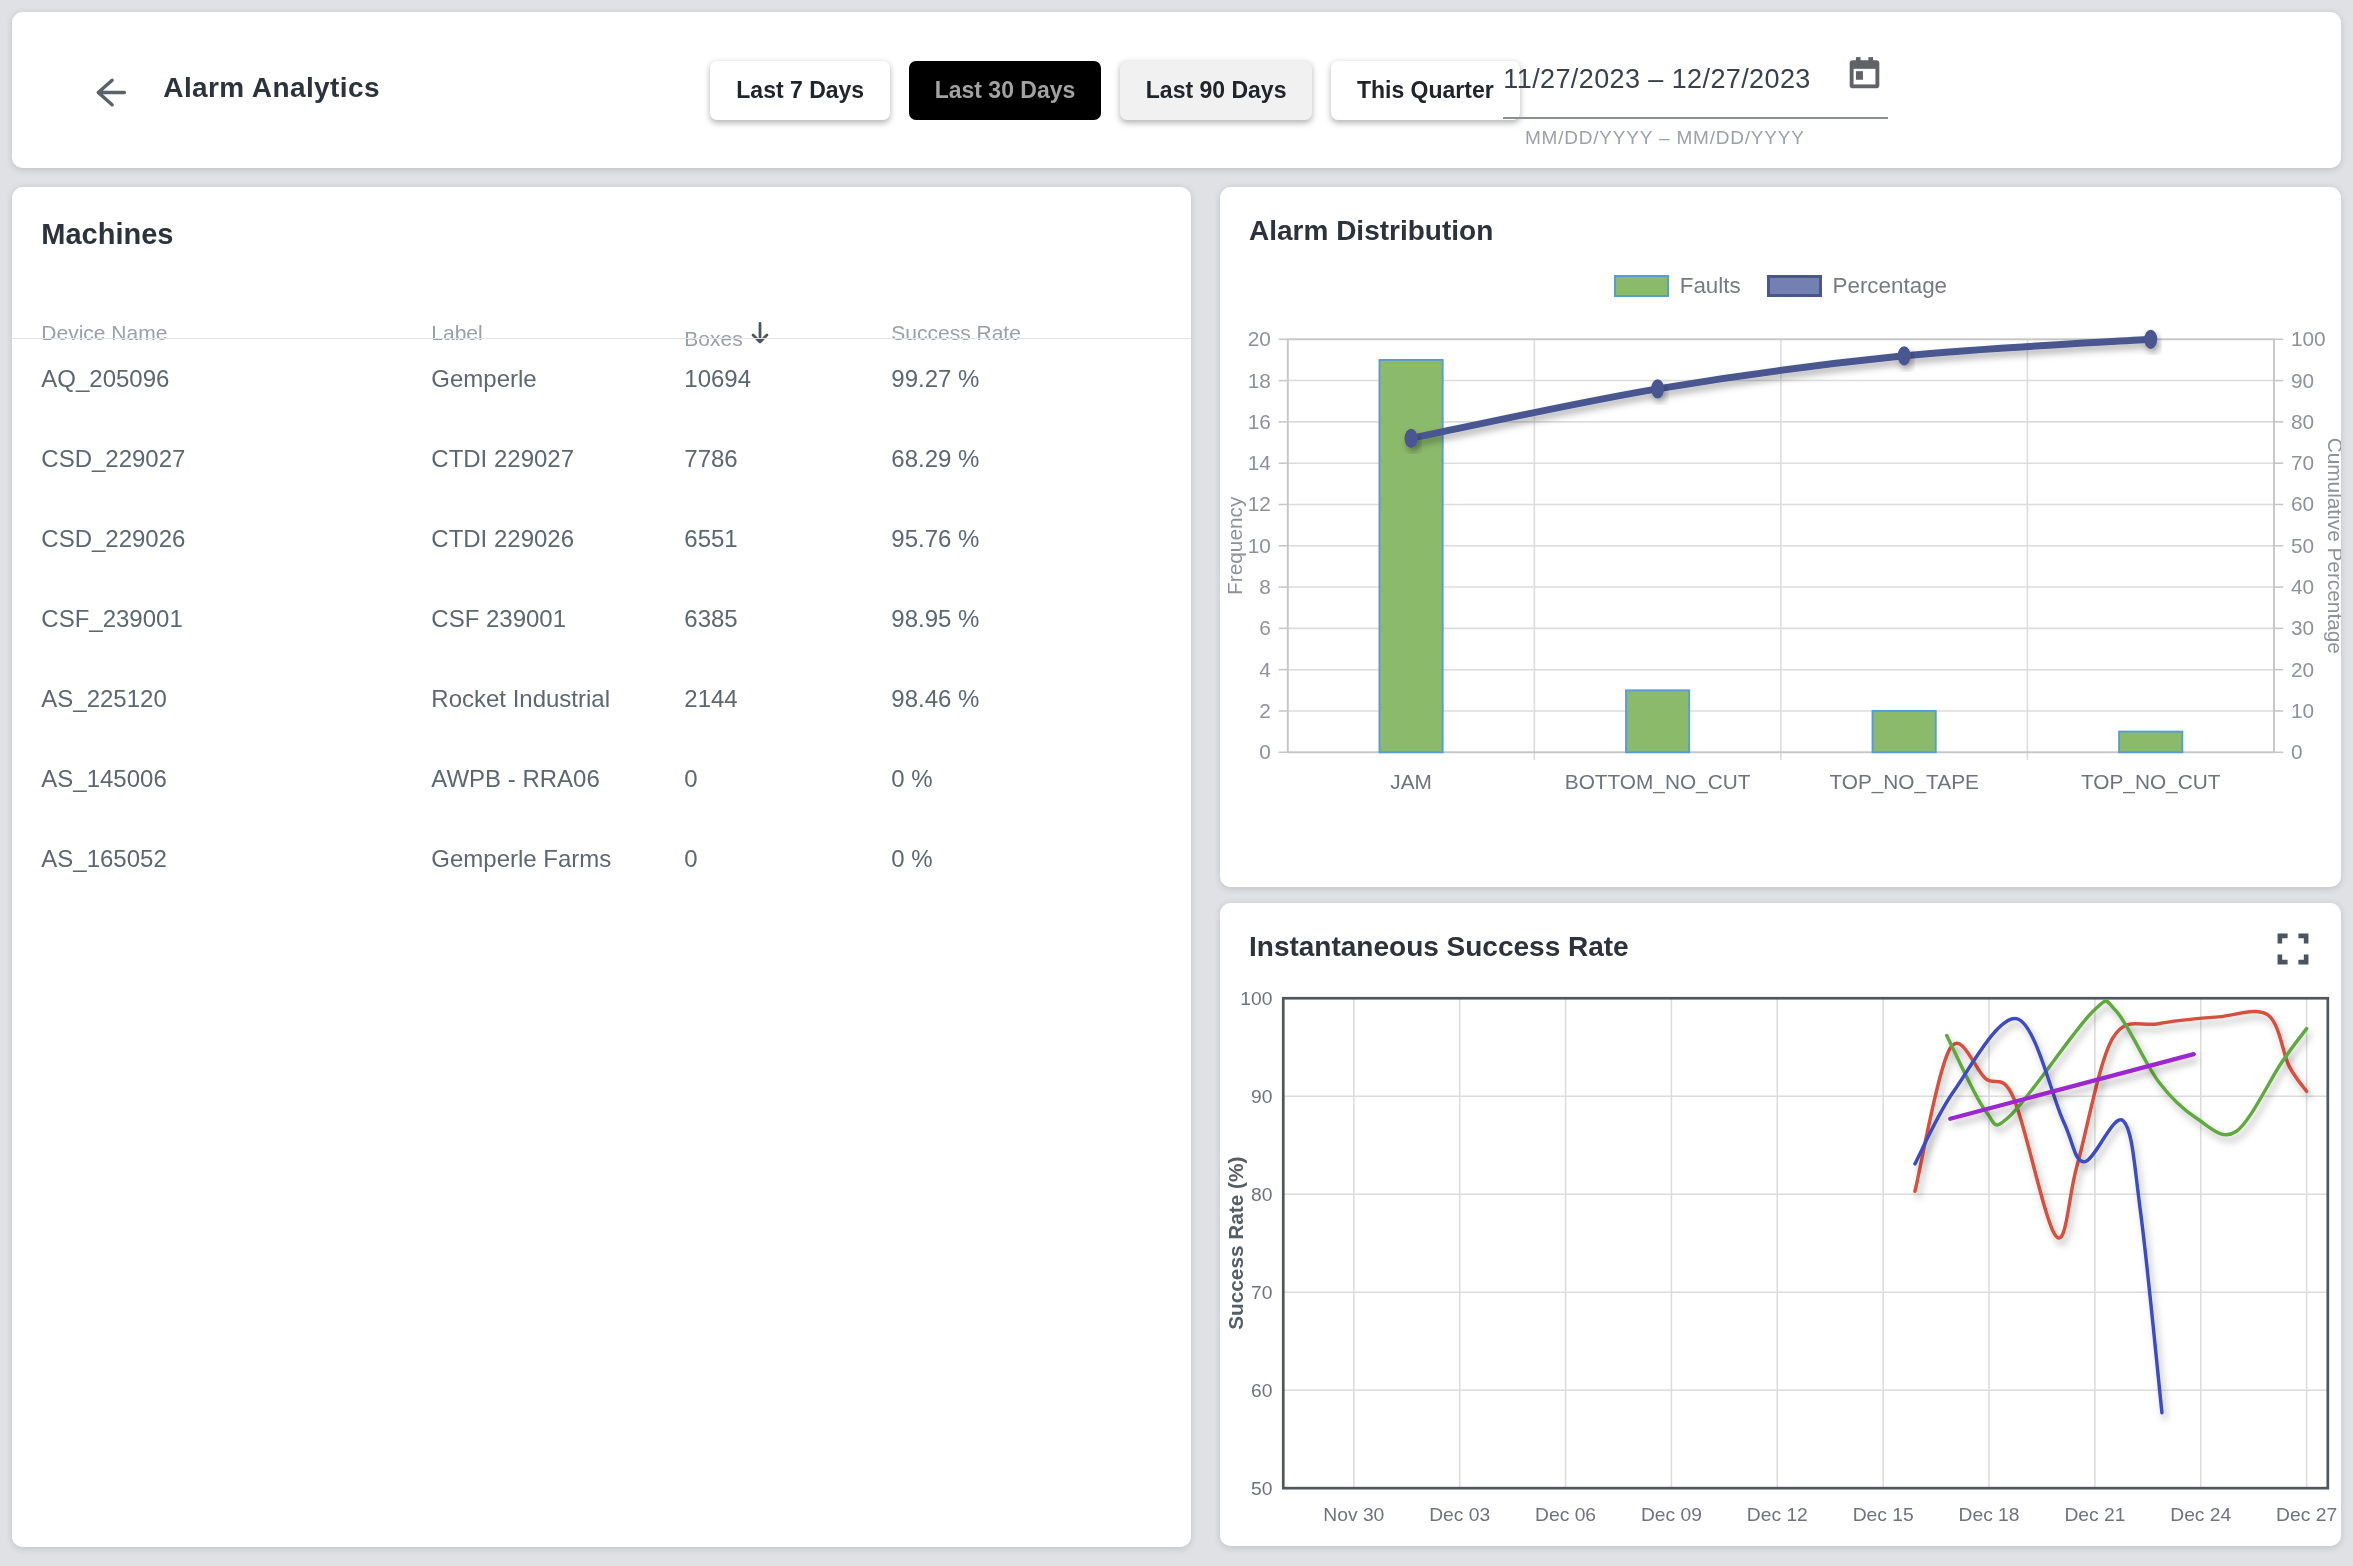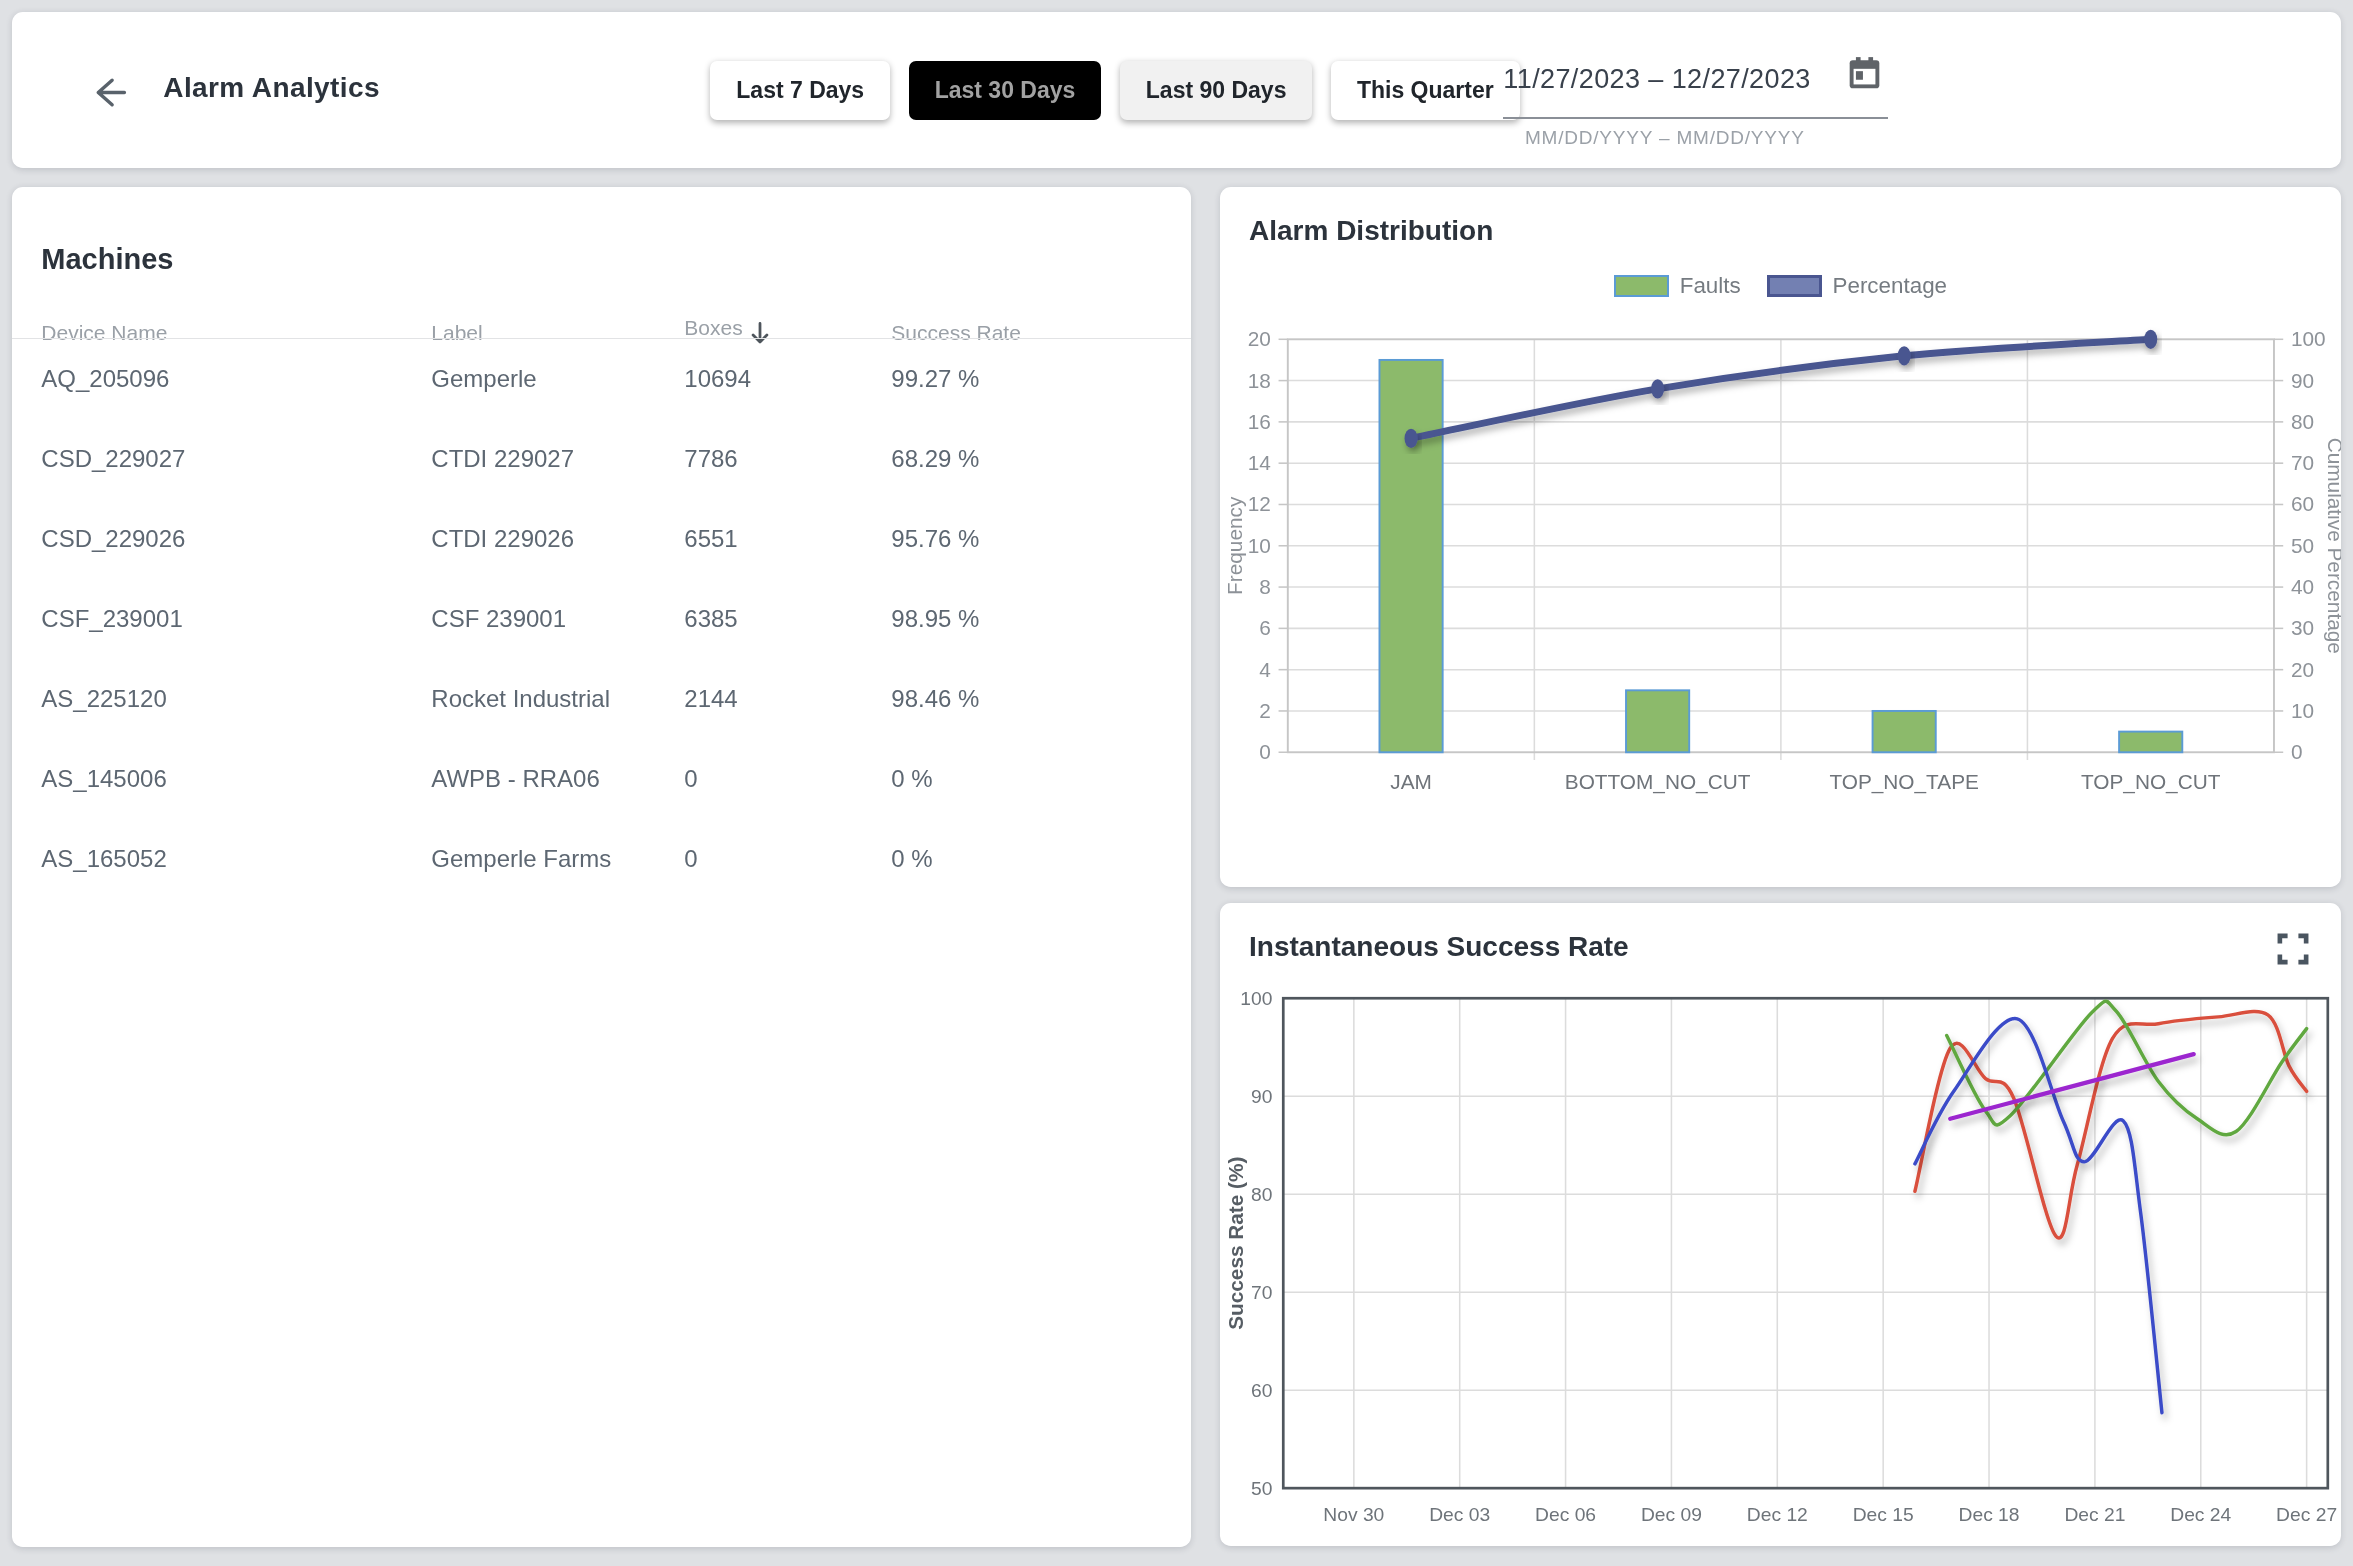--- a/index.html
+++ b/index.html
@@ -38,28 +38,28 @@
     position:absolute; left:0; top:9.2px; font-size:27px; color:#39414c; letter-spacing:0.4px;
     background:none; border:none; font-family:"Liberation Sans", sans-serif; width:339px;
   }
   .date-underline { position:absolute; left:0; top:62px; width:385px; height:1.5px; background:#8a8f97; }
   .date-hint {
     position:absolute; left:21.6px; top:72px; font-size:19px; color:#9ba1a8; letter-spacing:0.8px;
   }
   .cal-icon { position:absolute; left:342px; top:-1.5px; cursor:pointer; }
   
   .machines-card { left:12.3px; top:187px; width:1179px; height:1360px; overflow:hidden; }
-  .machines-title { position:absolute; left:29px; top:31px; font-size:29px; font-weight:bold; color:#2c333c;margin-top:25px; }
+  .machines-title { position:absolute; left:29px; top:31px; font-size:29px; font-weight:bold; color:#2c333c; }
   .thead {
     position:absolute; left:0; top:106px; width:100%; height:43px;
     display:grid; grid-template-columns:390px 253px 207px 1fr;
     padding-left:29px; padding-right:23px; align-items:center;
     font-size:21px; color:#9aa0a7;
   }
-  .th { display:flex; align-items:flex-start; gap:7.7px; cursor:pointer;margin-top:23px; }
+  .th { display:flex; align-items:flex-end; gap:7.7px; cursor:pointer;margin-top:23px; }
   .thead-divider { position:absolute; left:0; top:151px; width:100%; height:0.8px; background:#e2e3e5; }
   .rows { position:absolute; left:0; top:152px; width:100%; }
   .trow {
     width:100%; height:80px;
     display:grid; grid-template-columns:390px 253px 207px 1fr;
     padding-left:29px; padding-right:10px; align-items:center;
     font-size:24px; color:#5d6772; cursor:pointer;
   }
   .trow.sel { background:#e3e4e5; }
   

